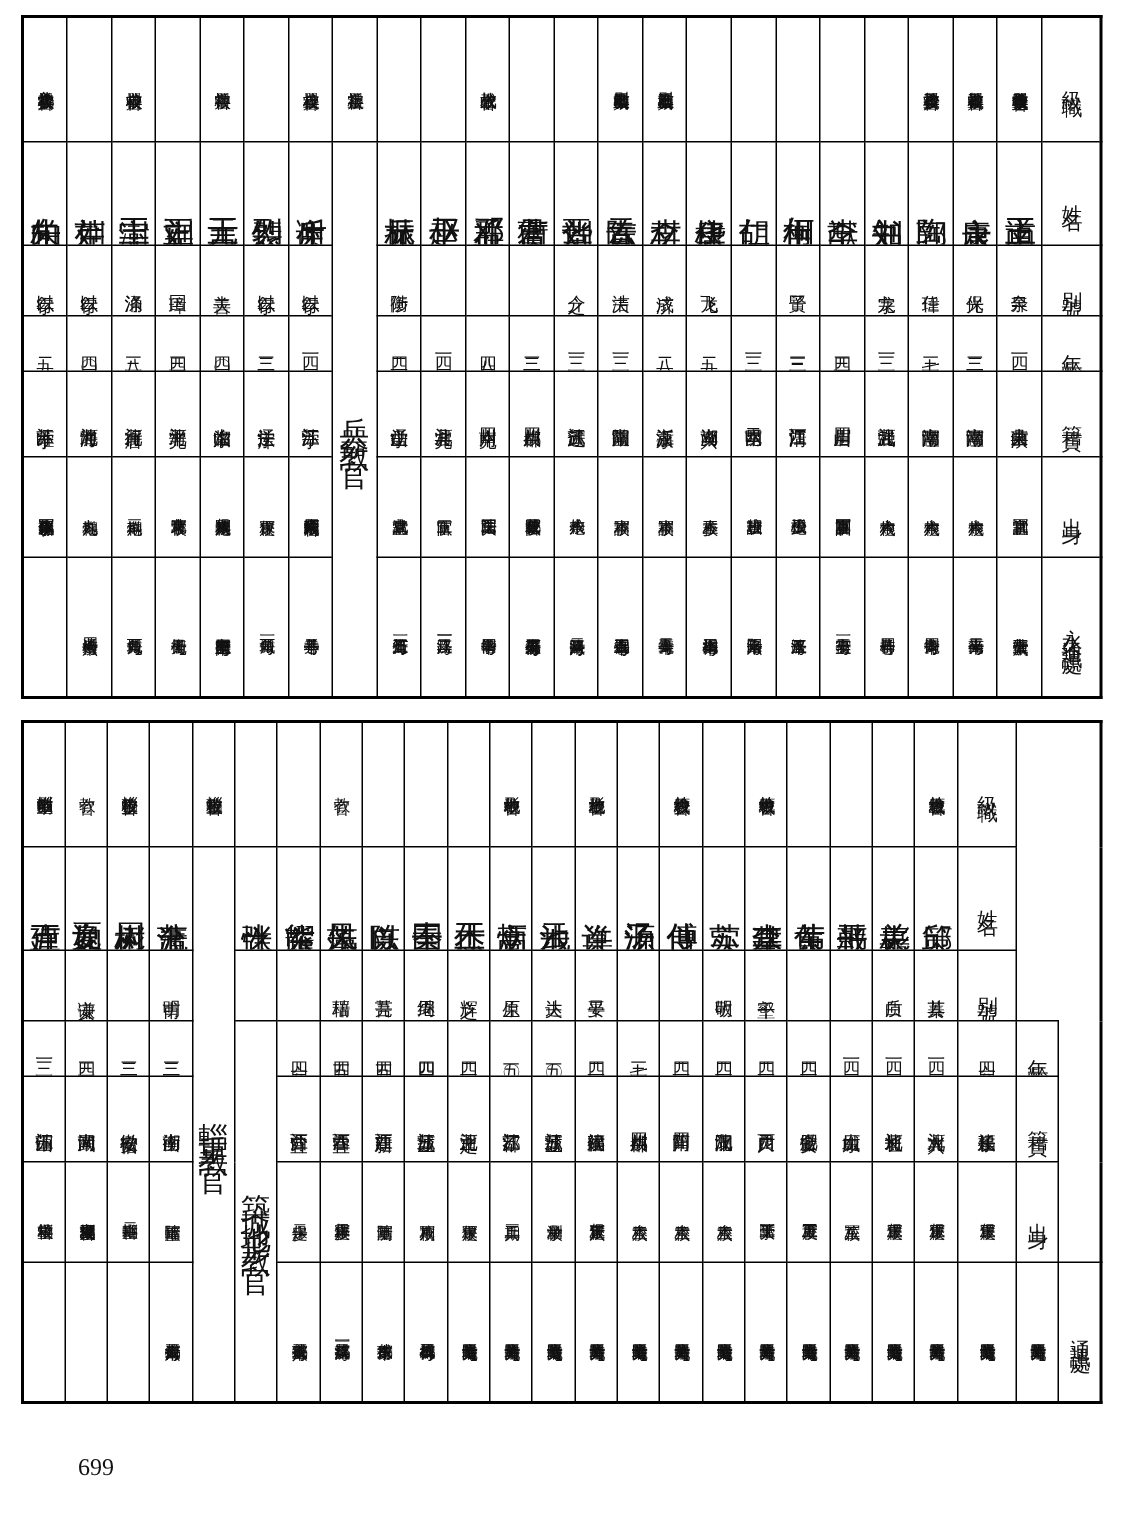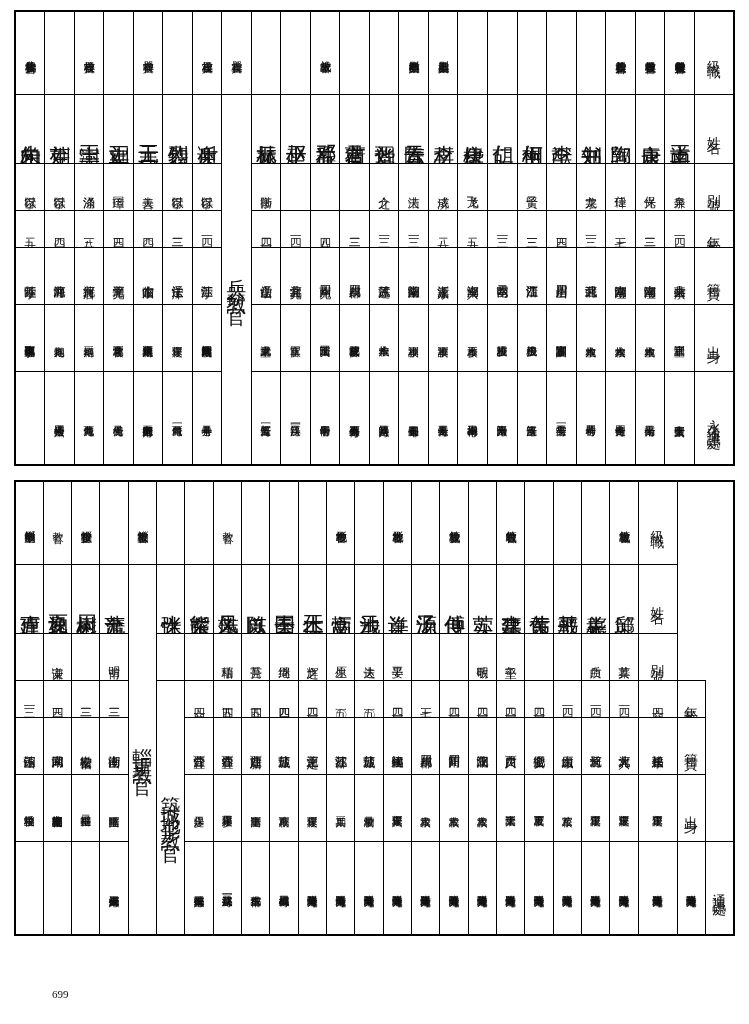--- a/index.html
+++ b/index.html
@@ -69,22 +69,22 @@
   td.lbl .v{font-size:14px;letter-spacing:0.3em;}
   td.lbl{width:38px;background:#fff;}
 
   
   td.bigmerge .v{font-size:20px;letter-spacing:0.45em;}
   .gap{height:14px;}
 
   .pageno{
     position:absolute;
     left:52px;
-    bottom:24px;
-    font-size:11px;
+    bottom:36px;
+    font-size:16px;
     font-family:"Liberation Serif",serif;
   }
 </style>
 </head>
 <body>
 
 <div class="page">
 
   <table class="tbl">
     <tbody>

